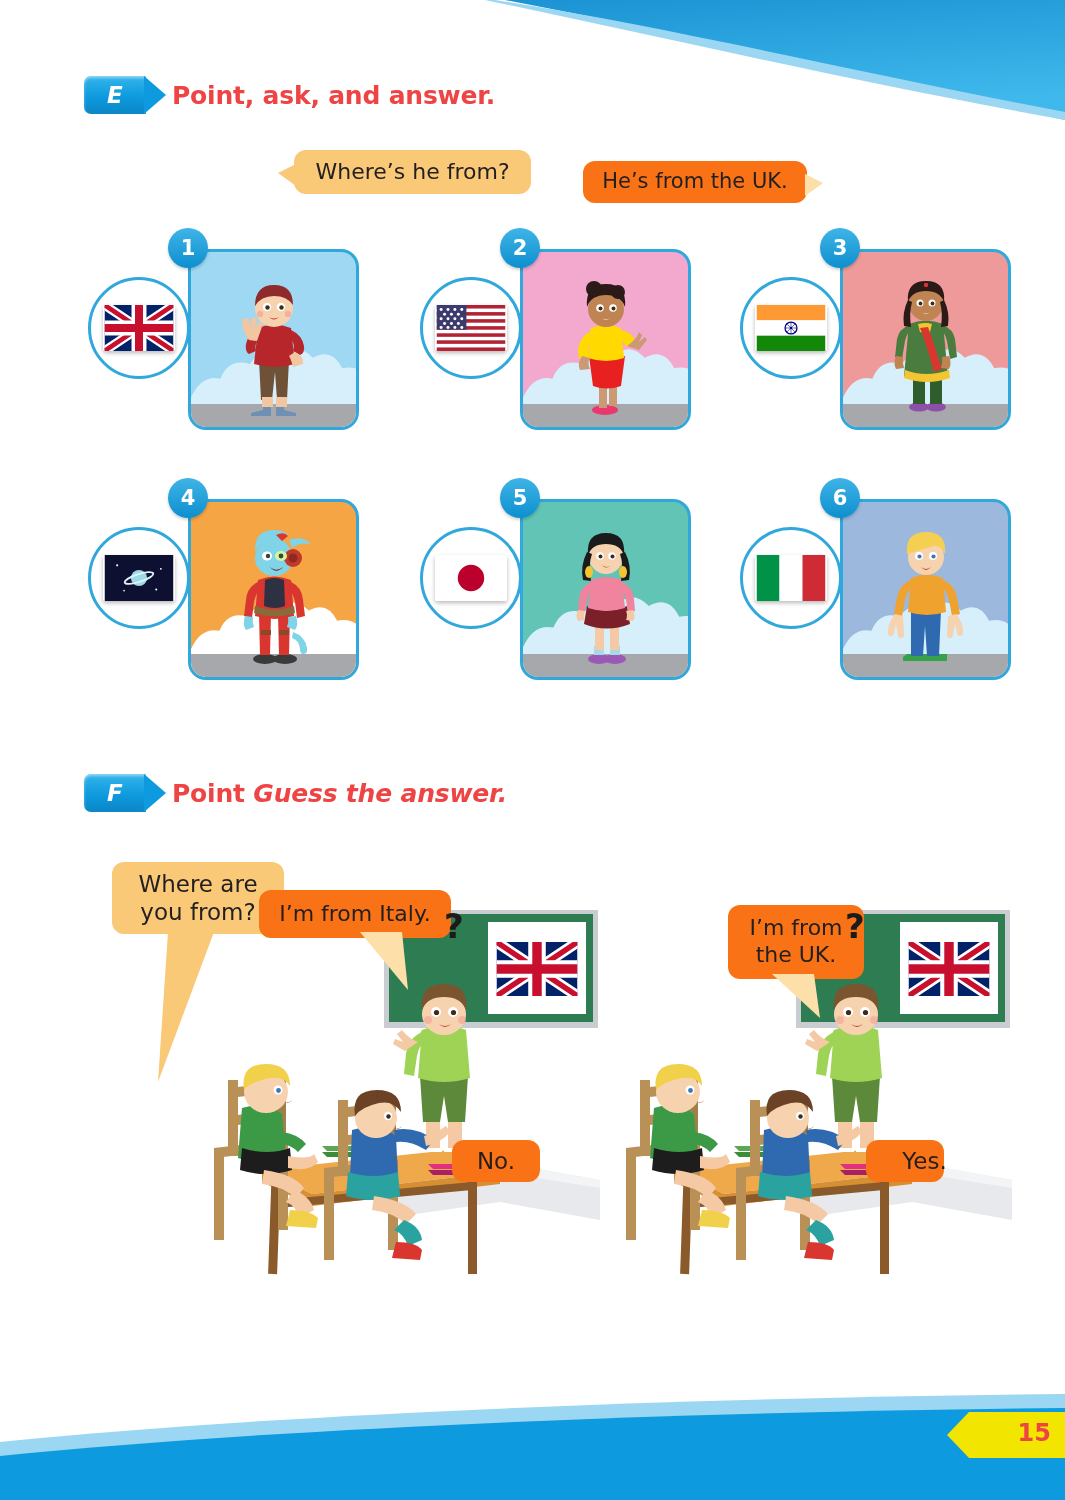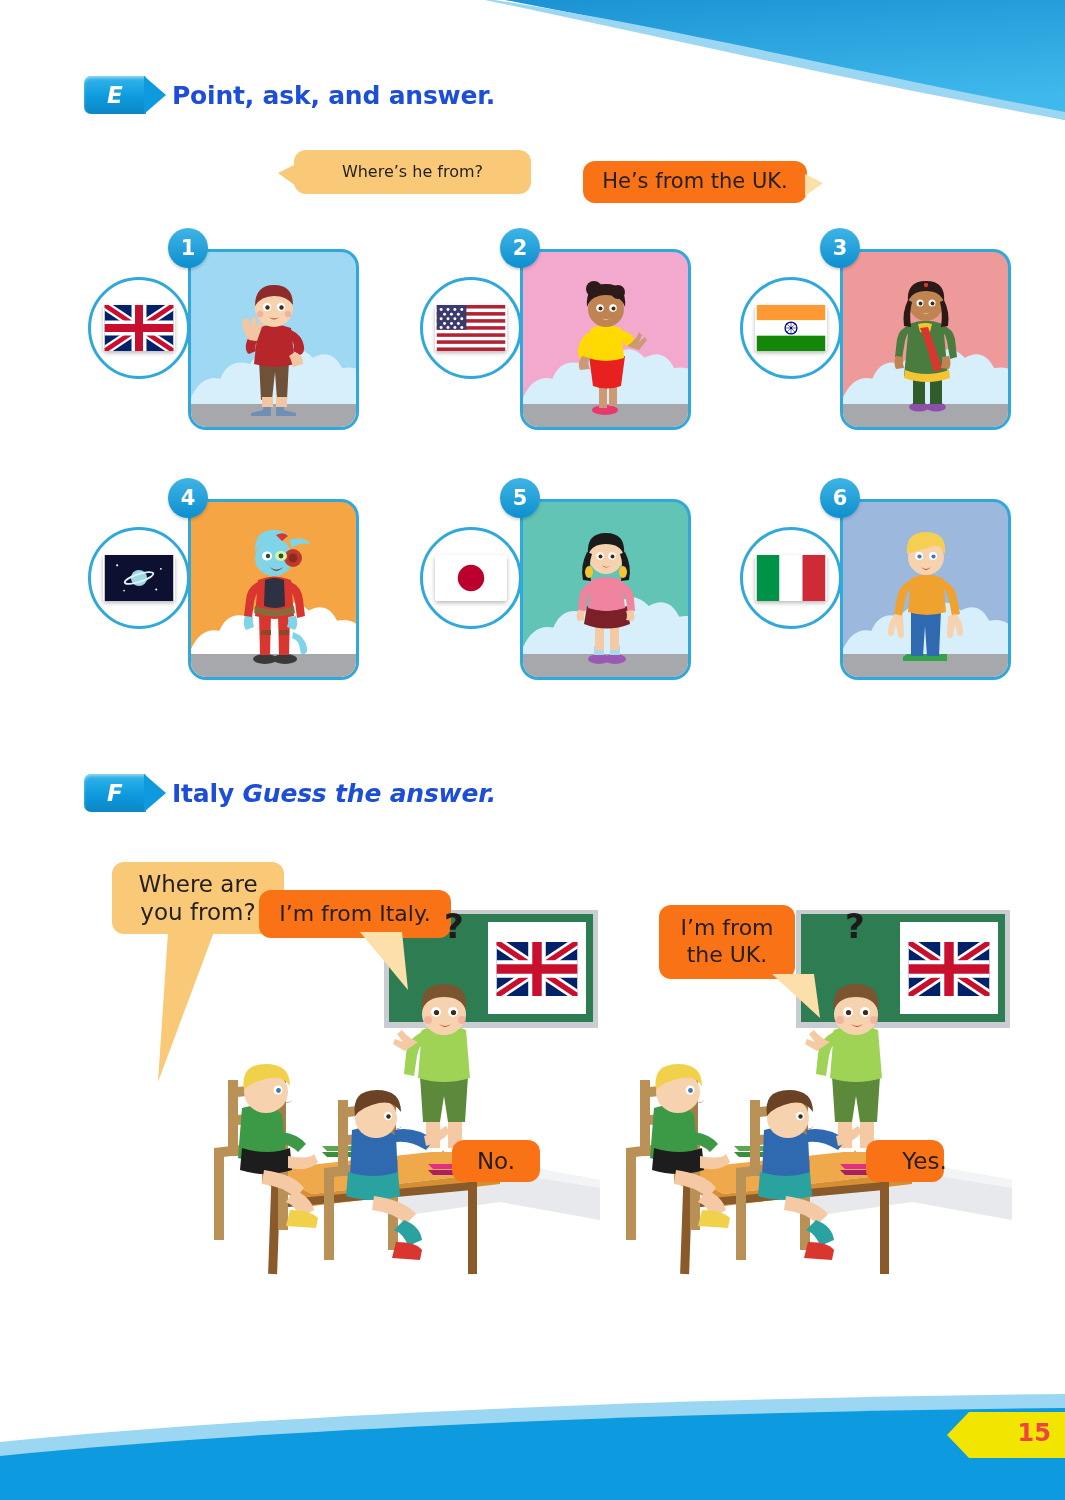--- a/index.html
+++ b/index.html
@@ -31,21 +31,21 @@
     letter-spacing:0.5px;
     box-shadow:inset 0 2px 3px rgba(255,255,255,.45);
   }
   .tag:after{
     content:"";position:absolute;left:60px;top:0;width:0;height:0;
     border-top:19px solid transparent;border-bottom:19px solid transparent;
     border-left:22px solid #0d9ade;
   }
   .sec-title{
     font-family:"DejaVu Sans", sans-serif;
-    font-size:25px;font-weight:bold;color:#1d4ed8;
+    font-size:25px;font-weight:bold;color:#ef4444;
     letter-spacing:-0.2px;white-space:nowrap;
   }
   .sec-title i{font-style:italic;}
 
   
   .bubble{
     position:absolute;
     background:#f97316;
     border-radius:12px;
     font-family:"DejaVu Sans", sans-serif;
@@ -115,21 +115,21 @@
     </svg>
   </div>
 
   <div class="section" style="left:84px;top:76px;">
     <div class="sec-head">
       <div class="tag">E</div>
       <div class="sec-title">Point, ask, and answer.</div>
     </div>
   </div>
 
-  <div class="bubble dark" style="left:294px;top:150px;width:237px;height:44px;font-size:16px;">
+  <div class="bubble dark" style="left:294px;top:150px;width:237px;height:44px;font-size:22px;">
     <span>Where’s he from?</span>
     <span class="bub-tail" style="left:-16px;top:14px;border-top:9px solid transparent;border-bottom:13px solid transparent;border-right:18px solid #f9c978;"></span>
   </div>
 
   <div class="bubble" style="left:583px;top:161px;width:224px;height:42px;font-size:21px;">
     <span>He’s from the UK.</span>
     <span class="bub-tail" style="right:-16px;top:13px;border-top:9px solid transparent;border-bottom:13px solid transparent;border-left:18px solid #fcdfa9;"></span>
   </div>
 
   <svg width="0" height="0" style="position:absolute" aria-hidden="true">
@@ -465,21 +465,21 @@
           <path d="M78 65 q5 6 10 0 q-5 4 -10 0Z" fill="#c0392b"></path>
         </g>
       </svg>
     </div>
   </div>
 
   <div class="section" style="left:84px;top:774px;">
     <div class="sec-head">
       <div class="tag">F</div>
       <div class="sec-title">
-        <span>Italy </span><i>Guess the answer.</i>
+        <span>Point </span><i>Guess the answer.</i>
       </div>
     </div>
   </div>
 
   <div class="scene" style="left:200px;top:900px;width:400px;height:400px;">
     <svg viewBox="0 0 400 400" width="400" height="400">
 
       <rect x="184" y="10" width="214" height="118" fill="#c9ccd0"></rect>
       <rect x="189" y="14" width="204" height="108" fill="#1f6b45"></rect>
       <rect x="189" y="14" width="204" height="108" fill="#2e7c52"></rect>
@@ -675,21 +675,21 @@
         <path d="M78 142 q20 0 26 8 l-2 10 l-28 -2Z" fill="#d8362e"></path>
         <ellipse cx="58" cy="18" rx="21" ry="20" fill="#f7d2ae"></ellipse>
         <path d="M37 16 q-4 -26 22 -26 q24 0 24 22 q-8 -12 -22 -9 q-18 4 -24 13Z" fill="#6b4226"></path>
         <circle cx="70" cy="16" r="4.2" fill="#fff"></circle>
         <circle cx="70.5" cy="16.5" r="2.2" fill="#3a2c1e"></circle>
         <path d="M74 26 q6 6 10 0 q-5 5 -10 0Z" fill="#c0392b"></path>
       </g>
     </svg>
   </div>
 
-  <div class="bubble" style="left:659px;top:905px;width:136px;height:74px;font-size:22px;white-space:pre-line;">
+  <div class="bubble" style="left:728px;top:905px;width:136px;height:74px;font-size:22px;white-space:pre-line;">
     <span>I’m from
 the UK.</span>
   </div>
   <svg style="position:absolute;left:770px;top:972px;" width="66" height="52">
     <path d="M2 2 L44 2 L50 46 Z" fill="#fcdfa9"></path>
   </svg>
 
   <div style="position:absolute;left:845px;top:906px;font-family:'DejaVu Sans',sans-serif;font-weight:bold;font-size:34px;color:#1b1b1b;z-index:8;">?</div>
 
   <div class="bubble" style="left:866px;top:1140px;width:78px;height:42px;font-size:23px;z-index:9;padding-left:39px;">

